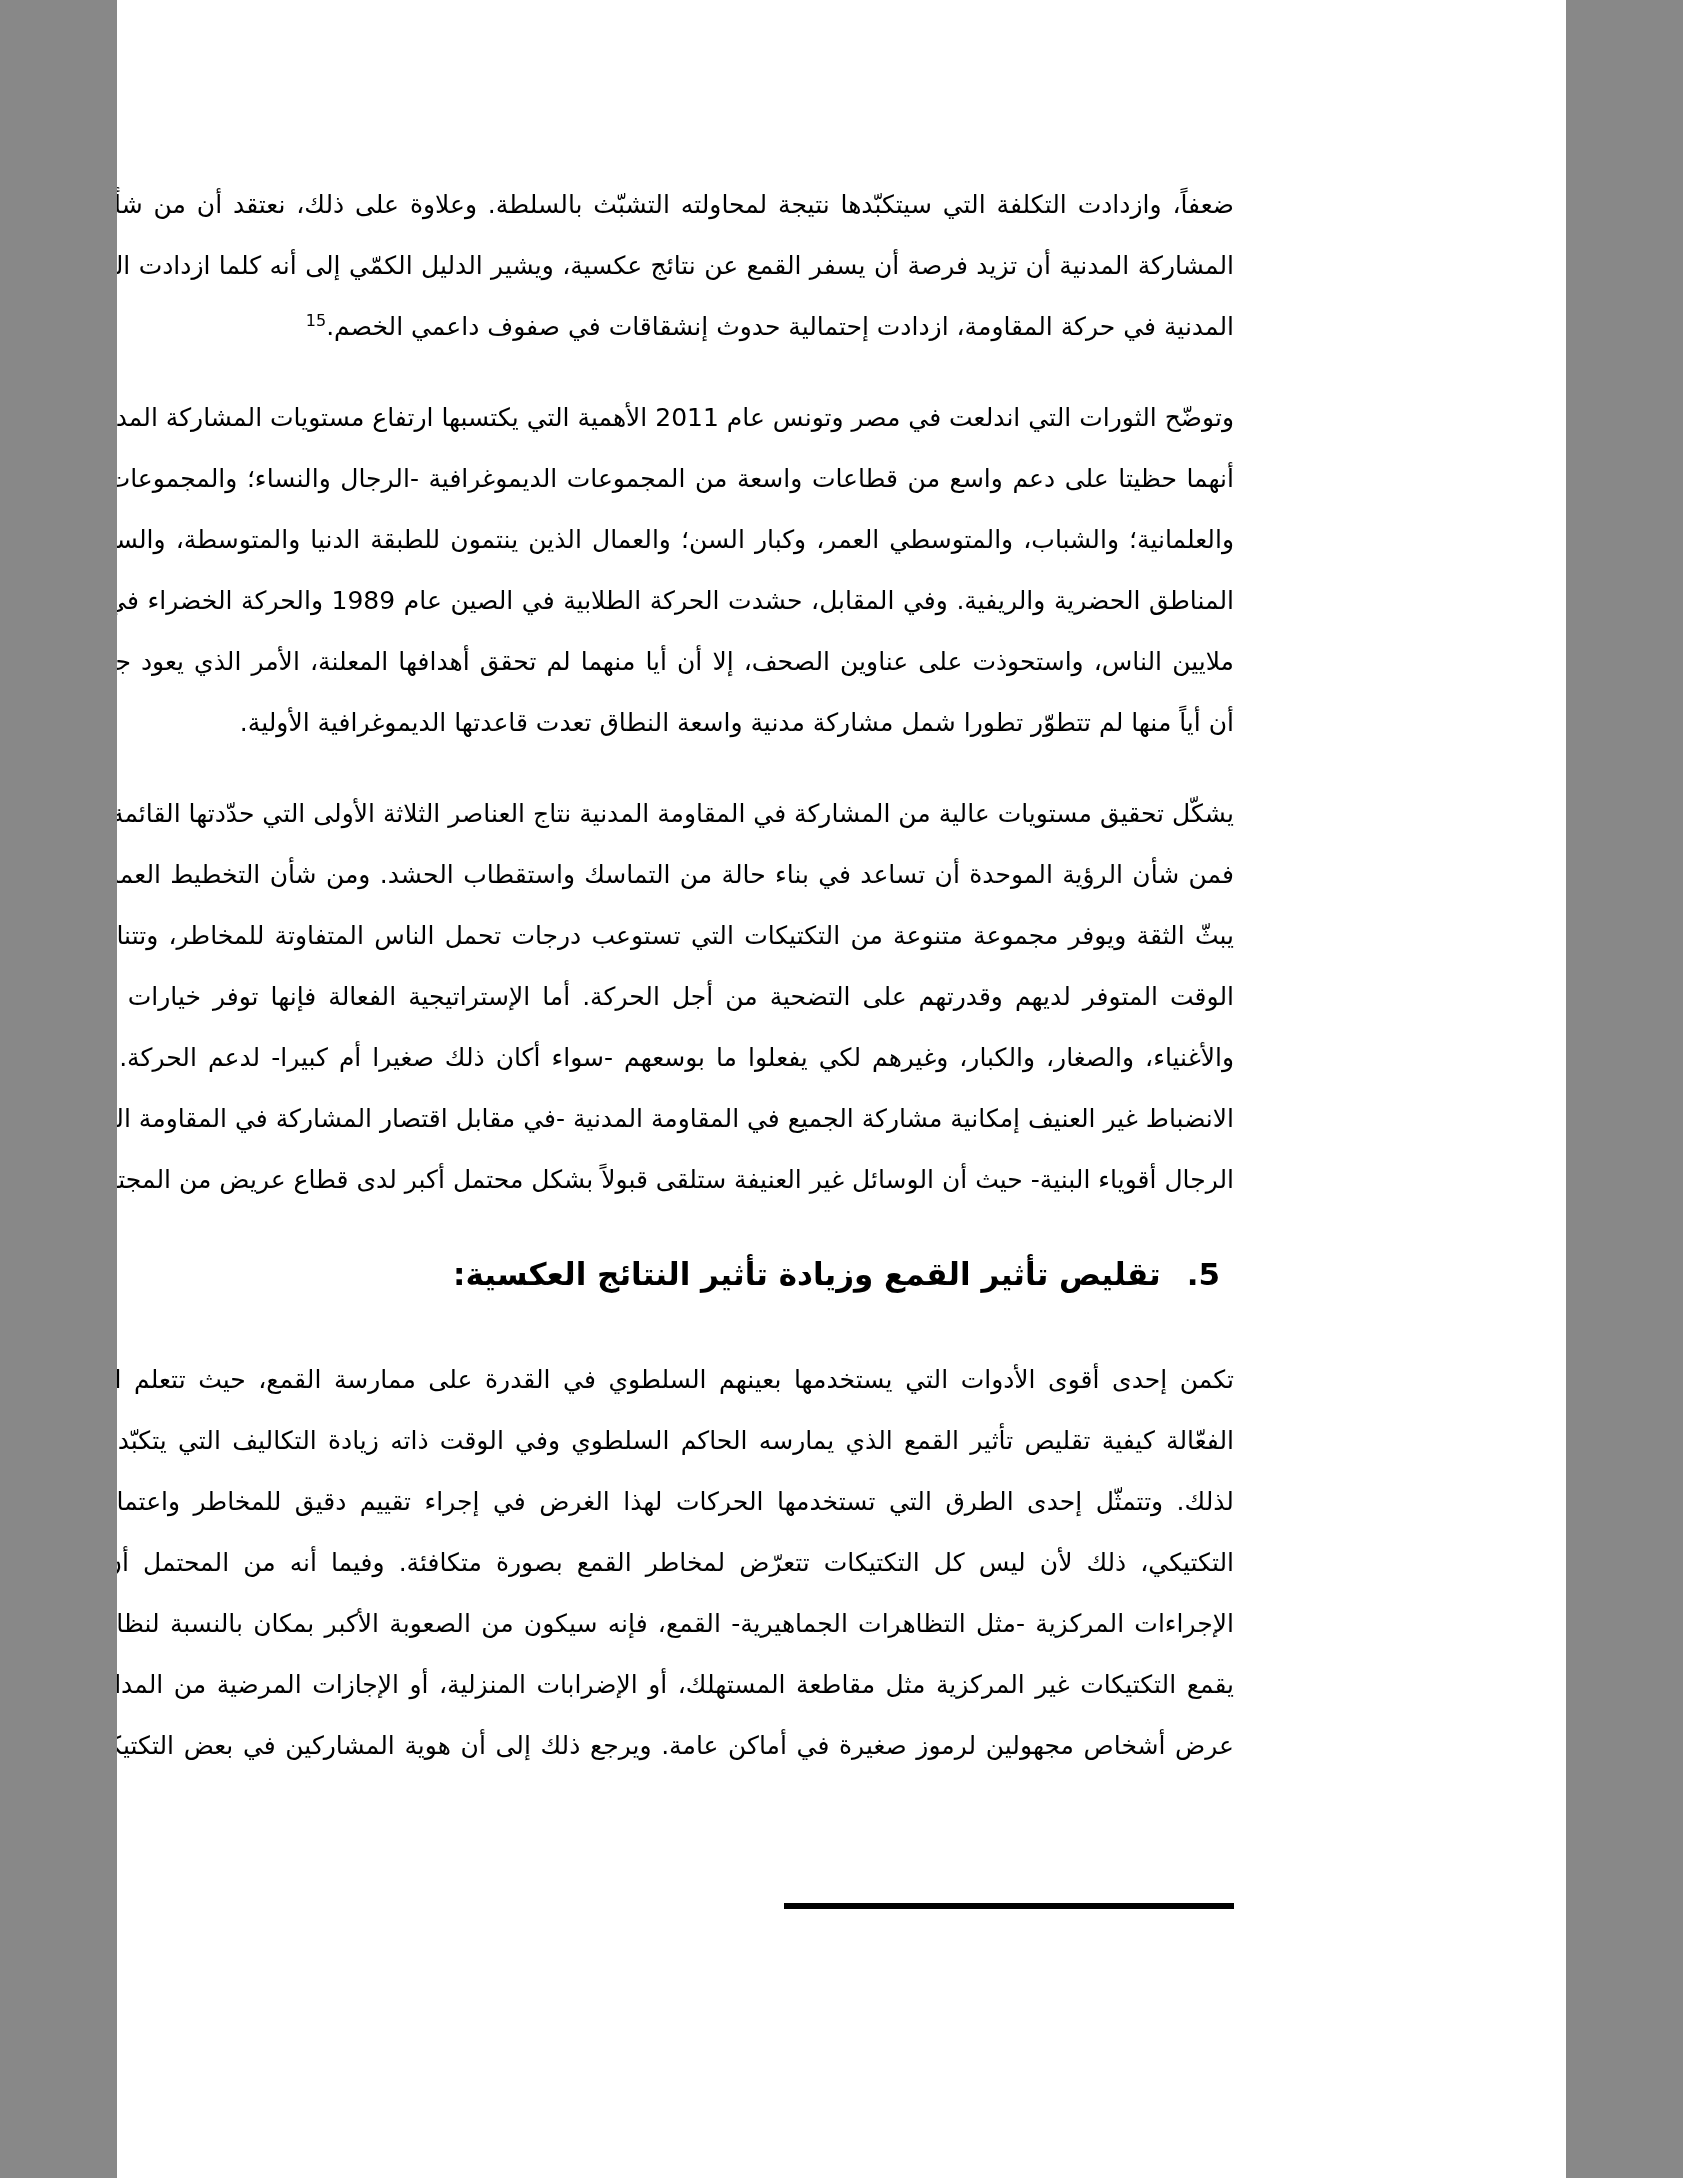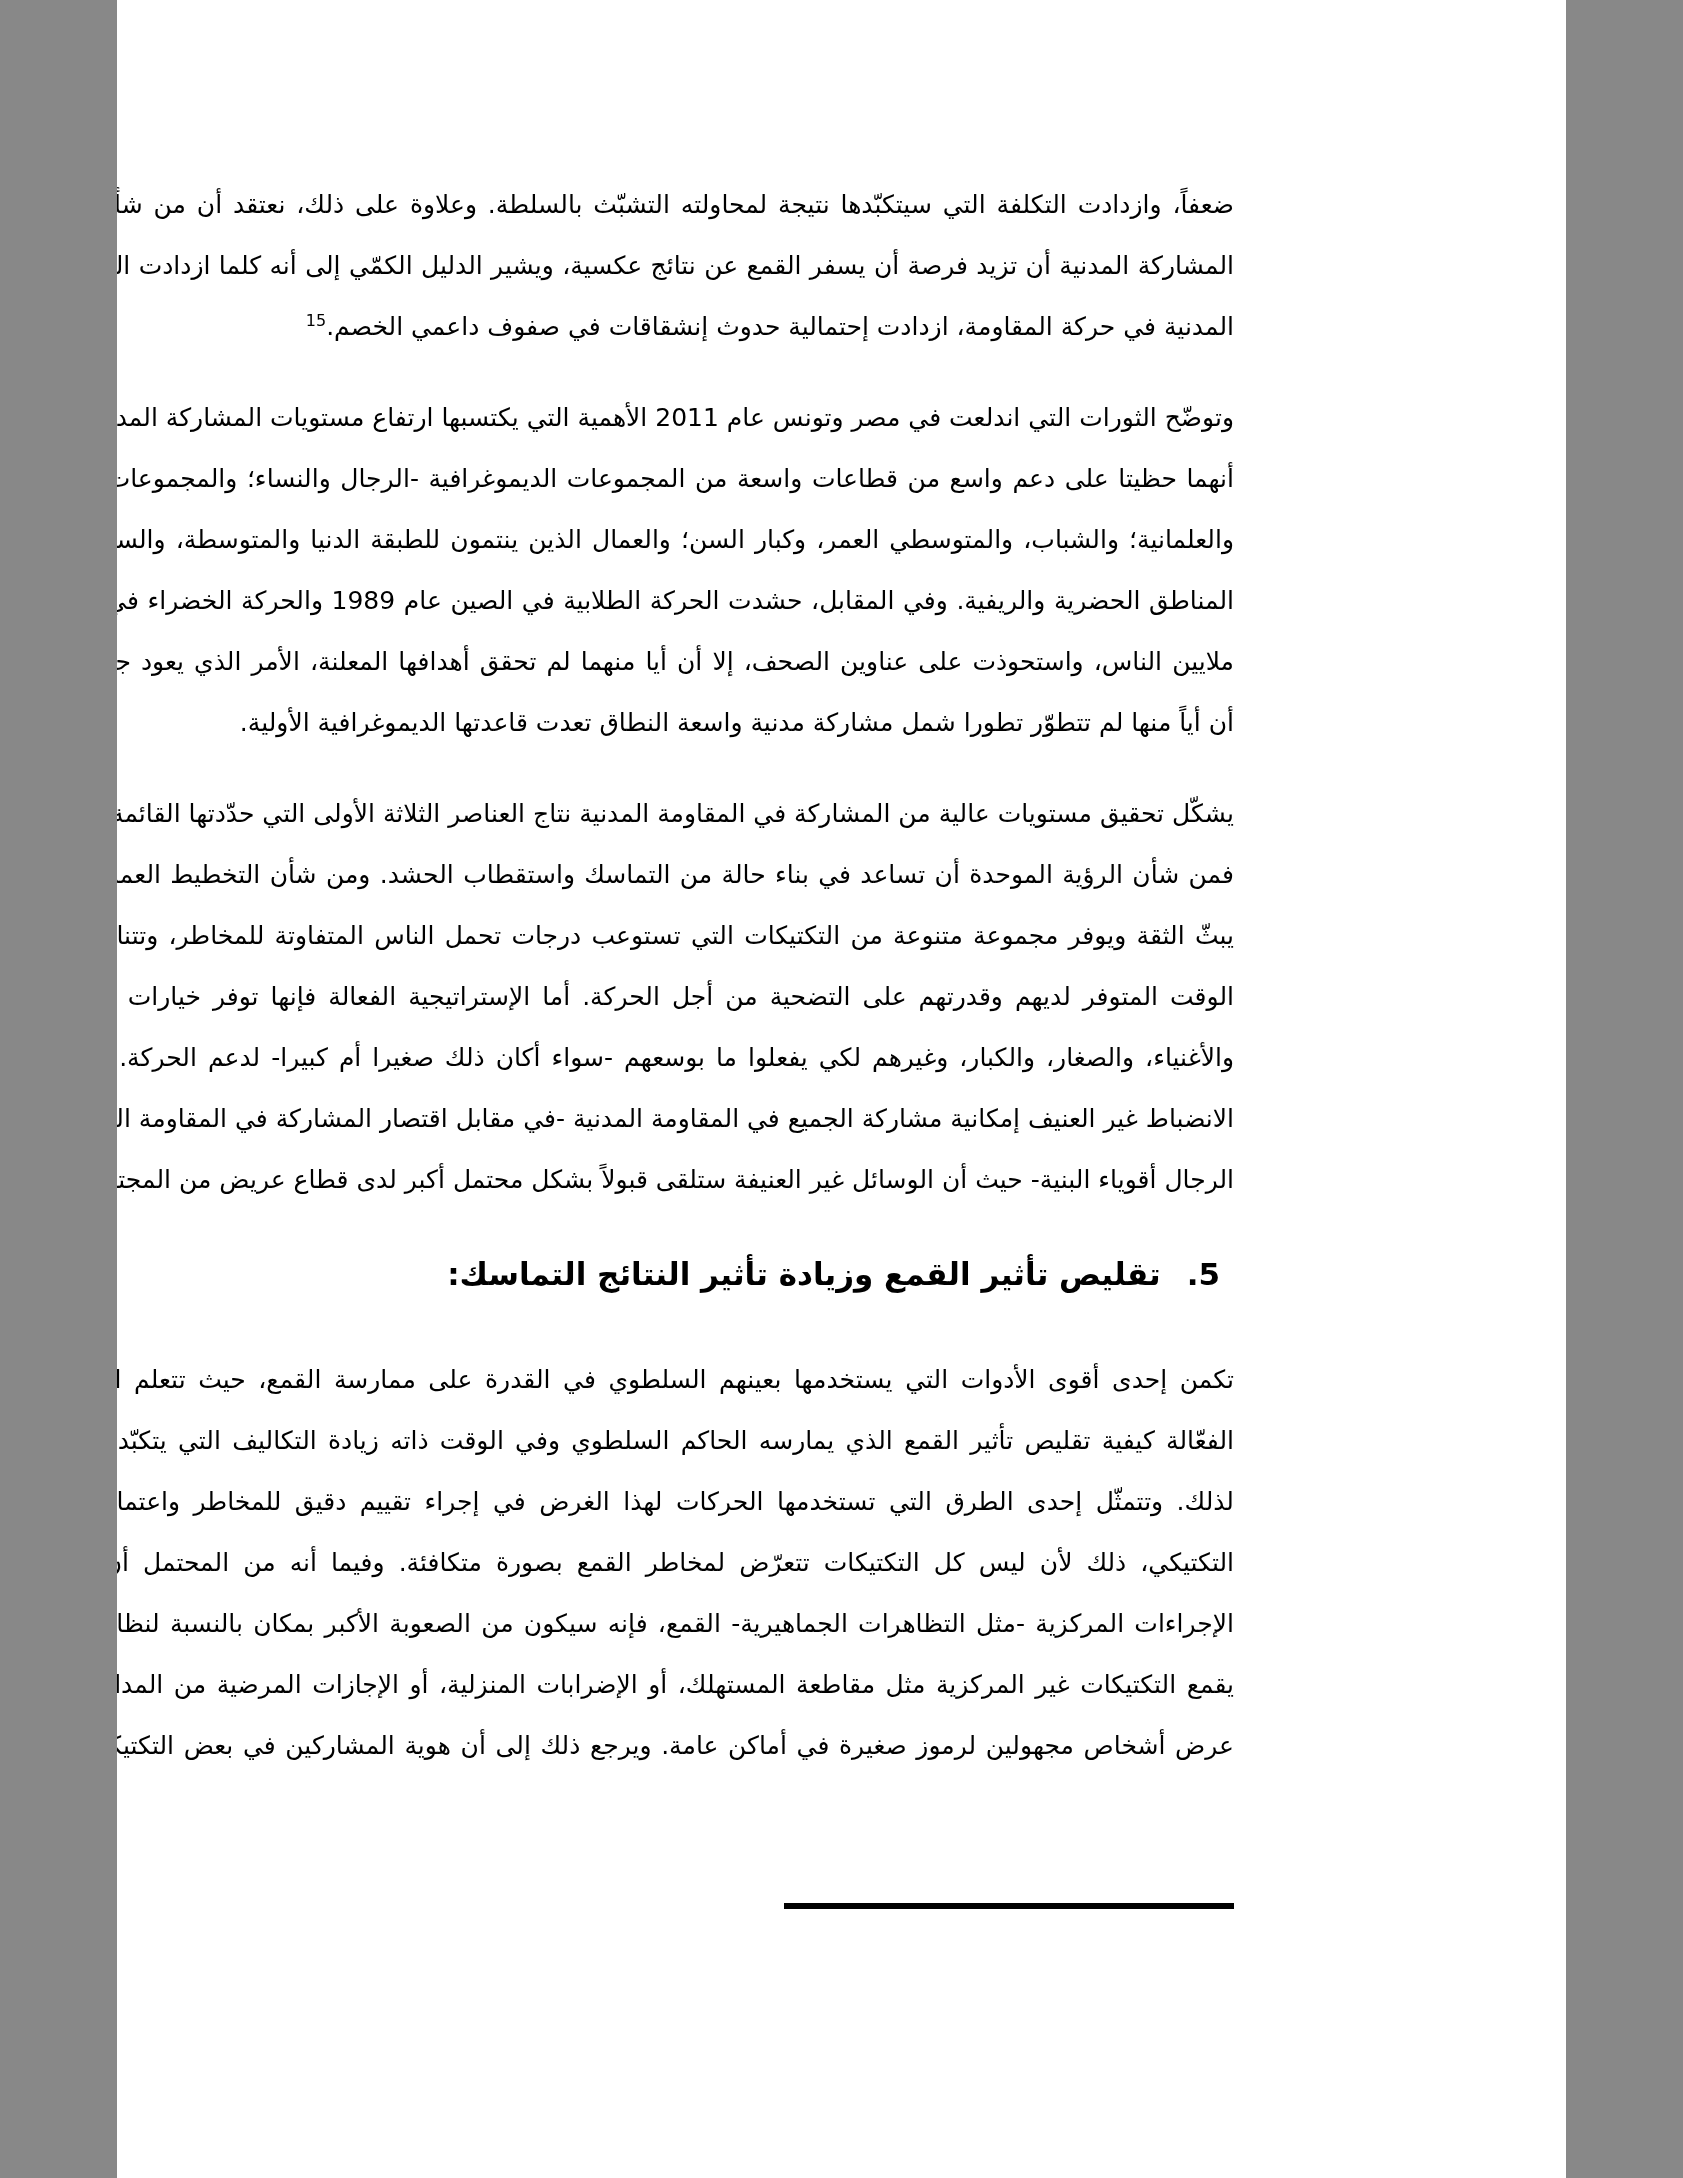--- a/index.html
+++ b/index.html
@@ -106,21 +106,21 @@
           <div class="line">فمن شأن الرؤية الموحدة أن تساعد في بناء حالة من التماسك واستقطاب الحشد. ومن شأن التخطيط العملياتي أن</div>
           <div class="line">يبثّ الثقة ويوفر مجموعة متنوعة من التكتيكات التي تستوعب درجات تحمل الناس المتفاوتة للمخاطر، وتتناسب مع</div>
           <div class="line">الوقت المتوفر لديهم وقدرتهم على التضحية من أجل الحركة. أما الإستراتيجية الفعالة فإنها توفر خيارات للفقراء،</div>
           <div class="line">والأغنياء، والصغار، والكبار، وغيرهم لكي يفعلوا ما بوسعهم -سواء أكان ذلك صغيرا أم كبيرا- لدعم الحركة. ويضمن</div>
           <div class="line">الانضباط غير العنيف إمكانية مشاركة الجميع في المقاومة المدنية -في مقابل اقتصار المشاركة في المقاومة المسلّحة على</div>
         </div>
       <div class="line last">الرجال أقوياء البنية- حيث أن الوسائل غير العنيفة ستلقى قبولاً بشكل محتمل أكبر لدى قطاع عريض من المجتمع.</div>
     </div>
 
     <div class="heading">
-      <span class="h-num">5.</span><span>تقليص تأثير القمع وزيادة تأثير النتائج التماسك:</span>
+      <span class="h-num">5.</span><span>تقليص تأثير القمع وزيادة تأثير النتائج العكسية:</span>
     </div>
 
     <div class="para">
       <div>
           <div class="line">تكمن إحدى أقوى الأدوات التي يستخدمها بعينهم السلطوي في القدرة على ممارسة القمع، حيث تتعلم الحركات</div>
           <div class="line">الفعّالة كيفية تقليص تأثير القمع الذي يمارسه الحاكم السلطوي وفي الوقت ذاته زيادة التكاليف التي يتكبّدها نتيجة</div>
           <div class="line">لذلك. وتتمثّل إحدى الطرق التي تستخدمها الحركات لهذا الغرض في إجراء تقييم دقيق للمخاطر واعتماد الخيار</div>
           <div class="line">التكتيكي، ذلك لأن ليس كل التكتيكات تتعرّض لمخاطر القمع بصورة متكافئة. وفيما أنه من المحتمل أن تواجه</div>
           <div class="line">الإجراءات المركزية -مثل التظاهرات الجماهيرية- القمع، فإنه سيكون من الصعوبة الأكبر بمكان بالنسبة لنظام ما أن</div>
           <div class="line">يقمع التكتيكات غير المركزية مثل مقاطعة المستهلك، أو الإضرابات المنزلية، أو الإجازات المرضية من المدارس، أو</div>

